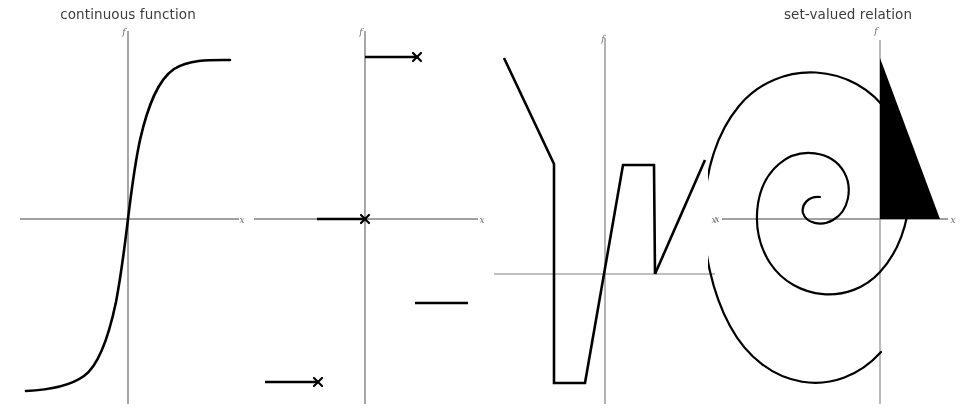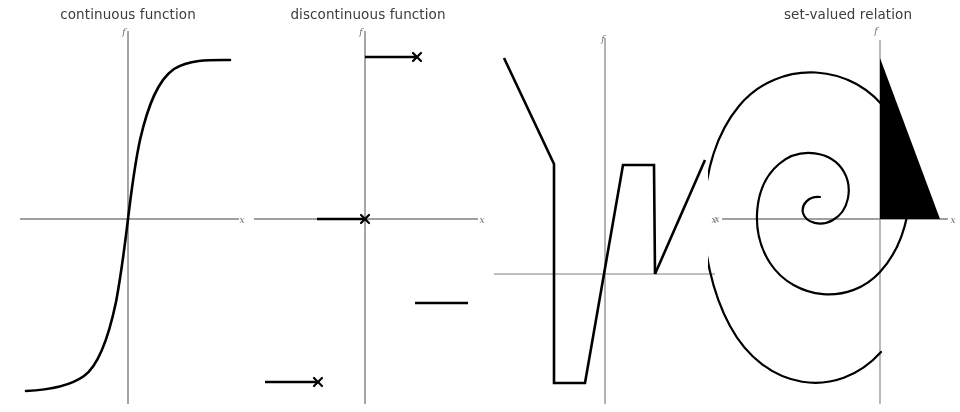--- a/index.html
+++ b/index.html
@@ -62,21 +62,20 @@
         <line x1="12" y1="219" x2="231" y2="219" stroke="#808080" stroke-width="1.4"></line>
         <line x1="120" y1="31" x2="120" y2="404" stroke="#808080" stroke-width="1.4"></line>
         <path d="M18,391 C40,390 62,386 76,376 C90,366 100,340 108,302 C114,270 117,243 120,219
                  C123,195 126,168 132,140 C140,105 150,80 166,69 C182,59 204,60 222,60" fill="none" stroke="#000000" stroke-width="2.6" stroke-linecap="round" stroke-linejoin="round"></path>
         <text class="axis-label" x="116" y="35" text-anchor="middle">f</text>
         <text class="axis-label" x="234" y="223" text-anchor="middle">x</text>
       </svg>
     </div>
 
     <div class="panel panel-2">
-      <div class="panel-title">discontinuous function</div>
       <svg width="240" height="412" viewBox="240 0 240 412">
         <line x1="246" y1="219" x2="470" y2="219" stroke="#808080" stroke-width="1.4"></line>
         <line x1="357" y1="31" x2="357" y2="404" stroke="#808080" stroke-width="1.4"></line>
 
         <line x1="357" y1="57" x2="409" y2="57" stroke="#000000" stroke-width="2.6"></line>
         <g stroke="#000000" stroke-width="2.2" stroke-linecap="round">
           <line x1="405" y1="53" x2="413" y2="61"></line>
           <line x1="413" y1="53" x2="405" y2="61"></line>
         </g>
 

